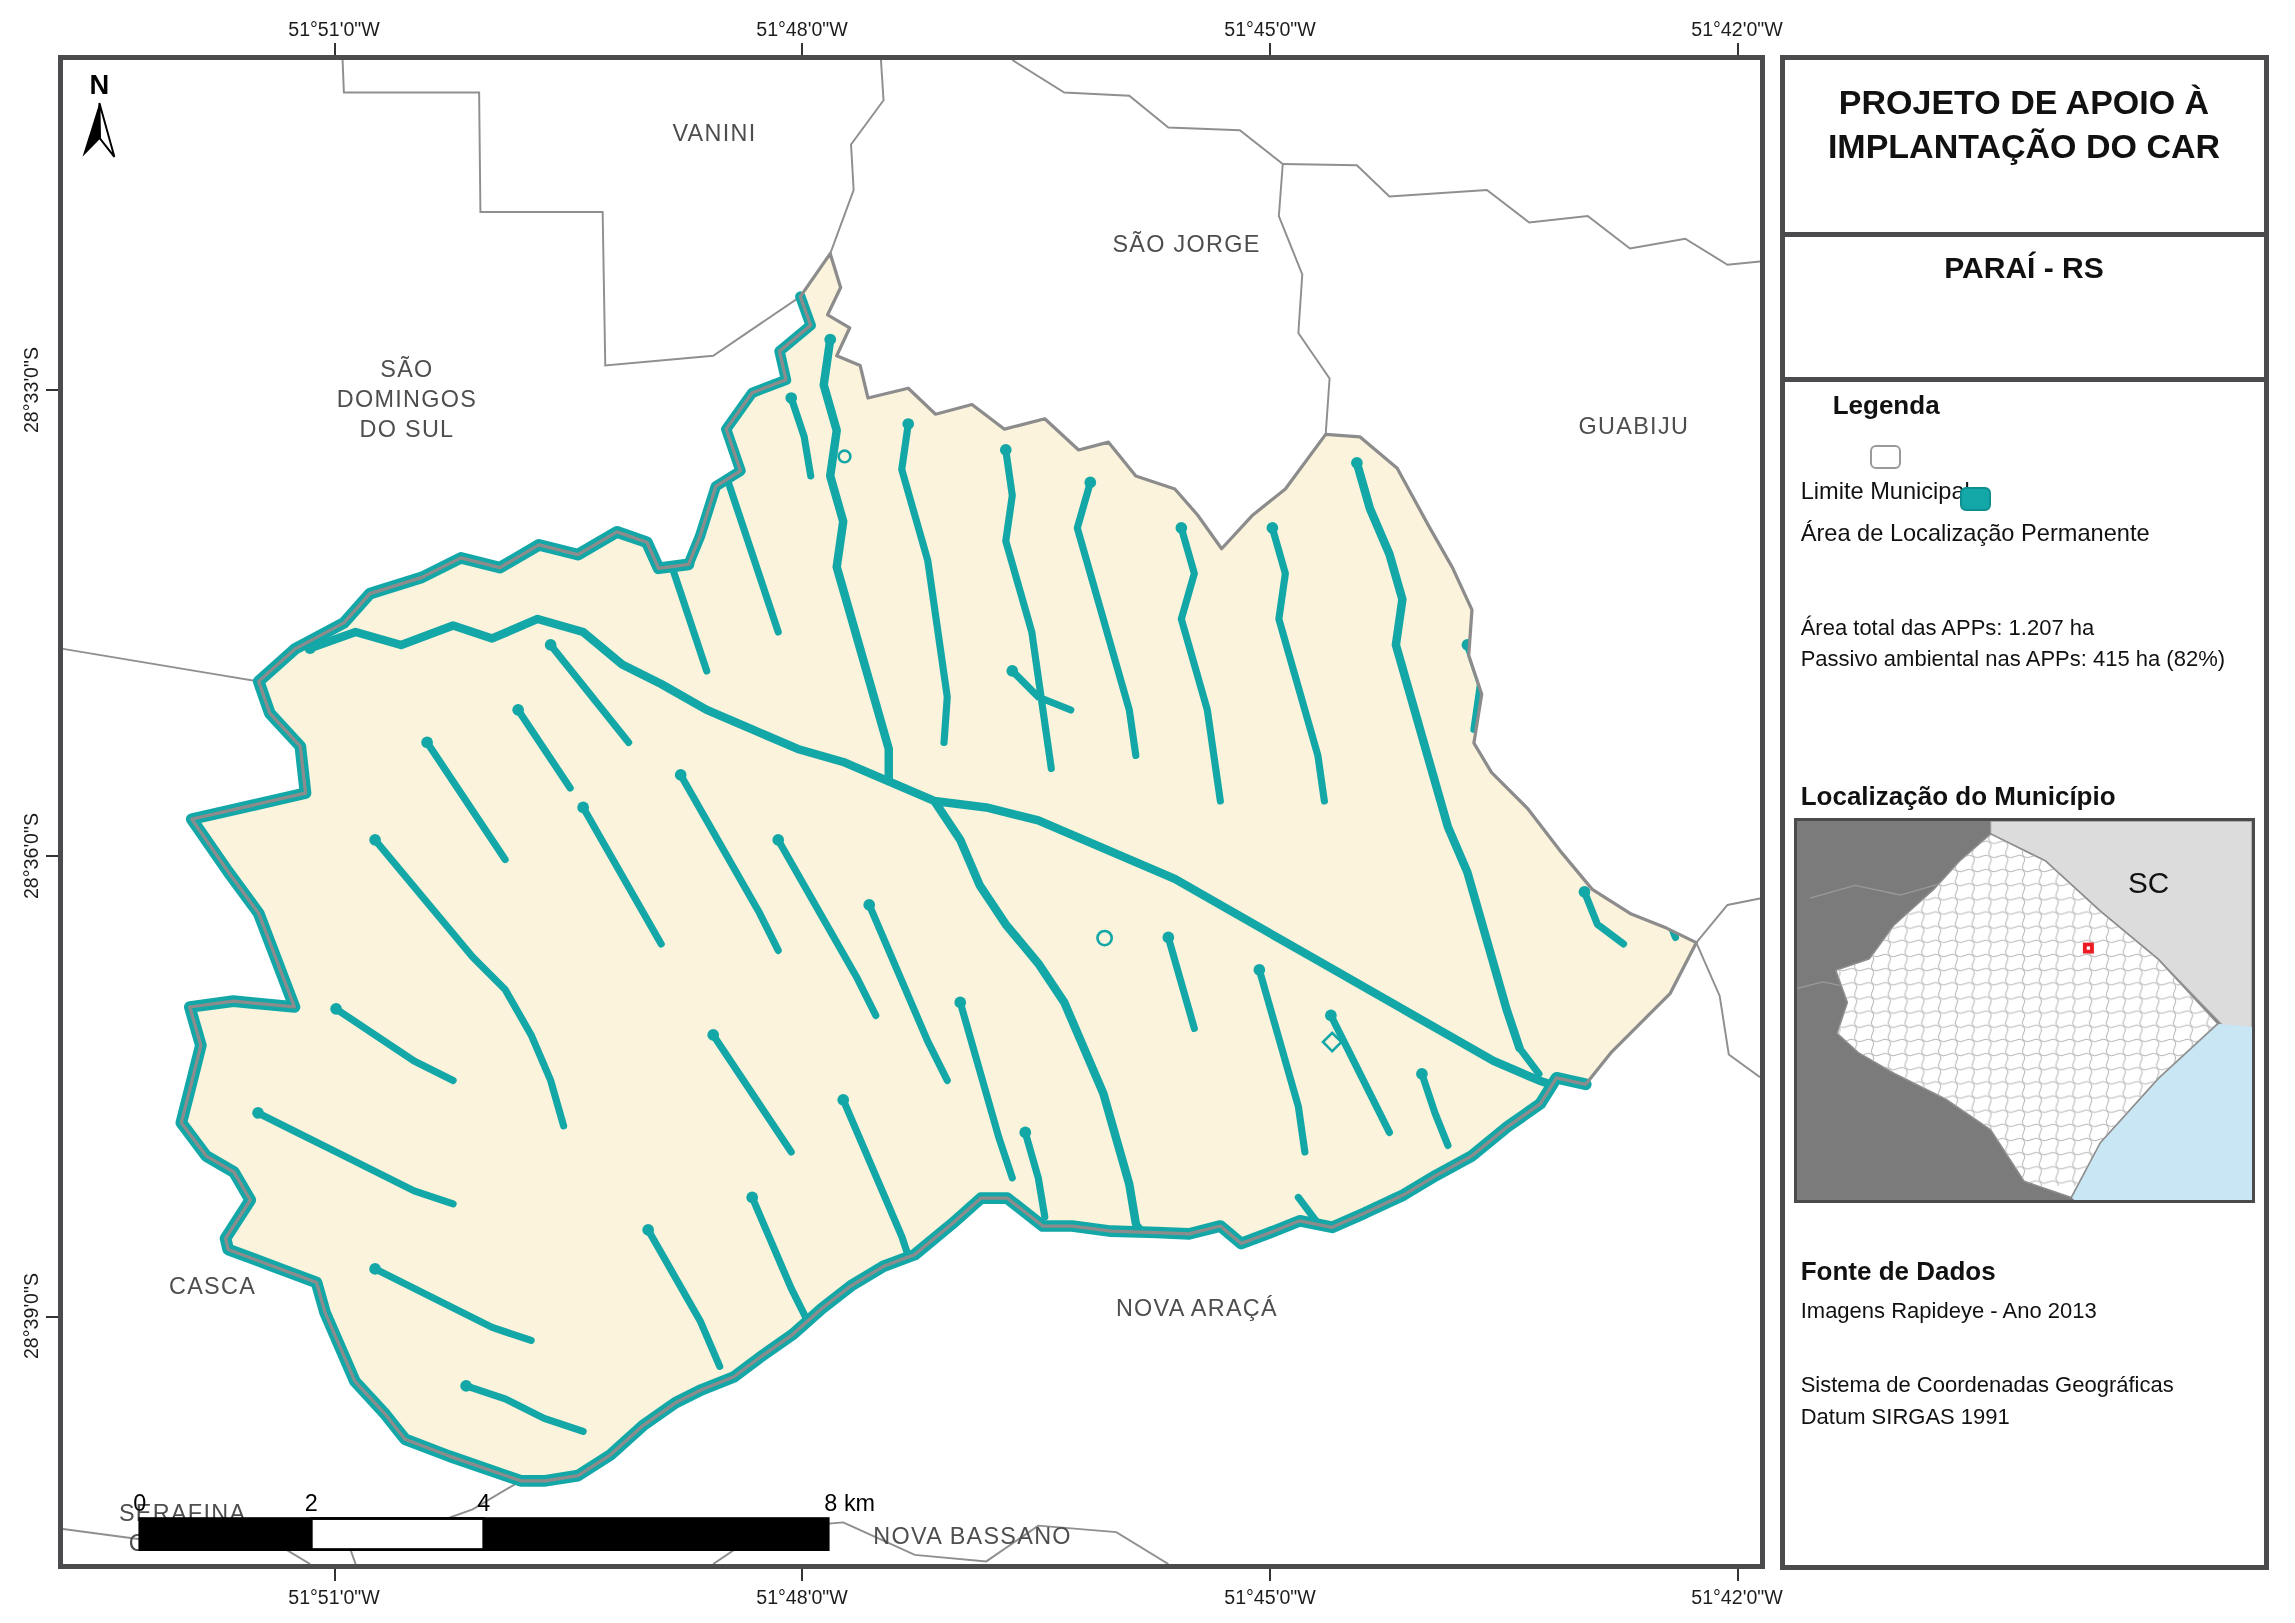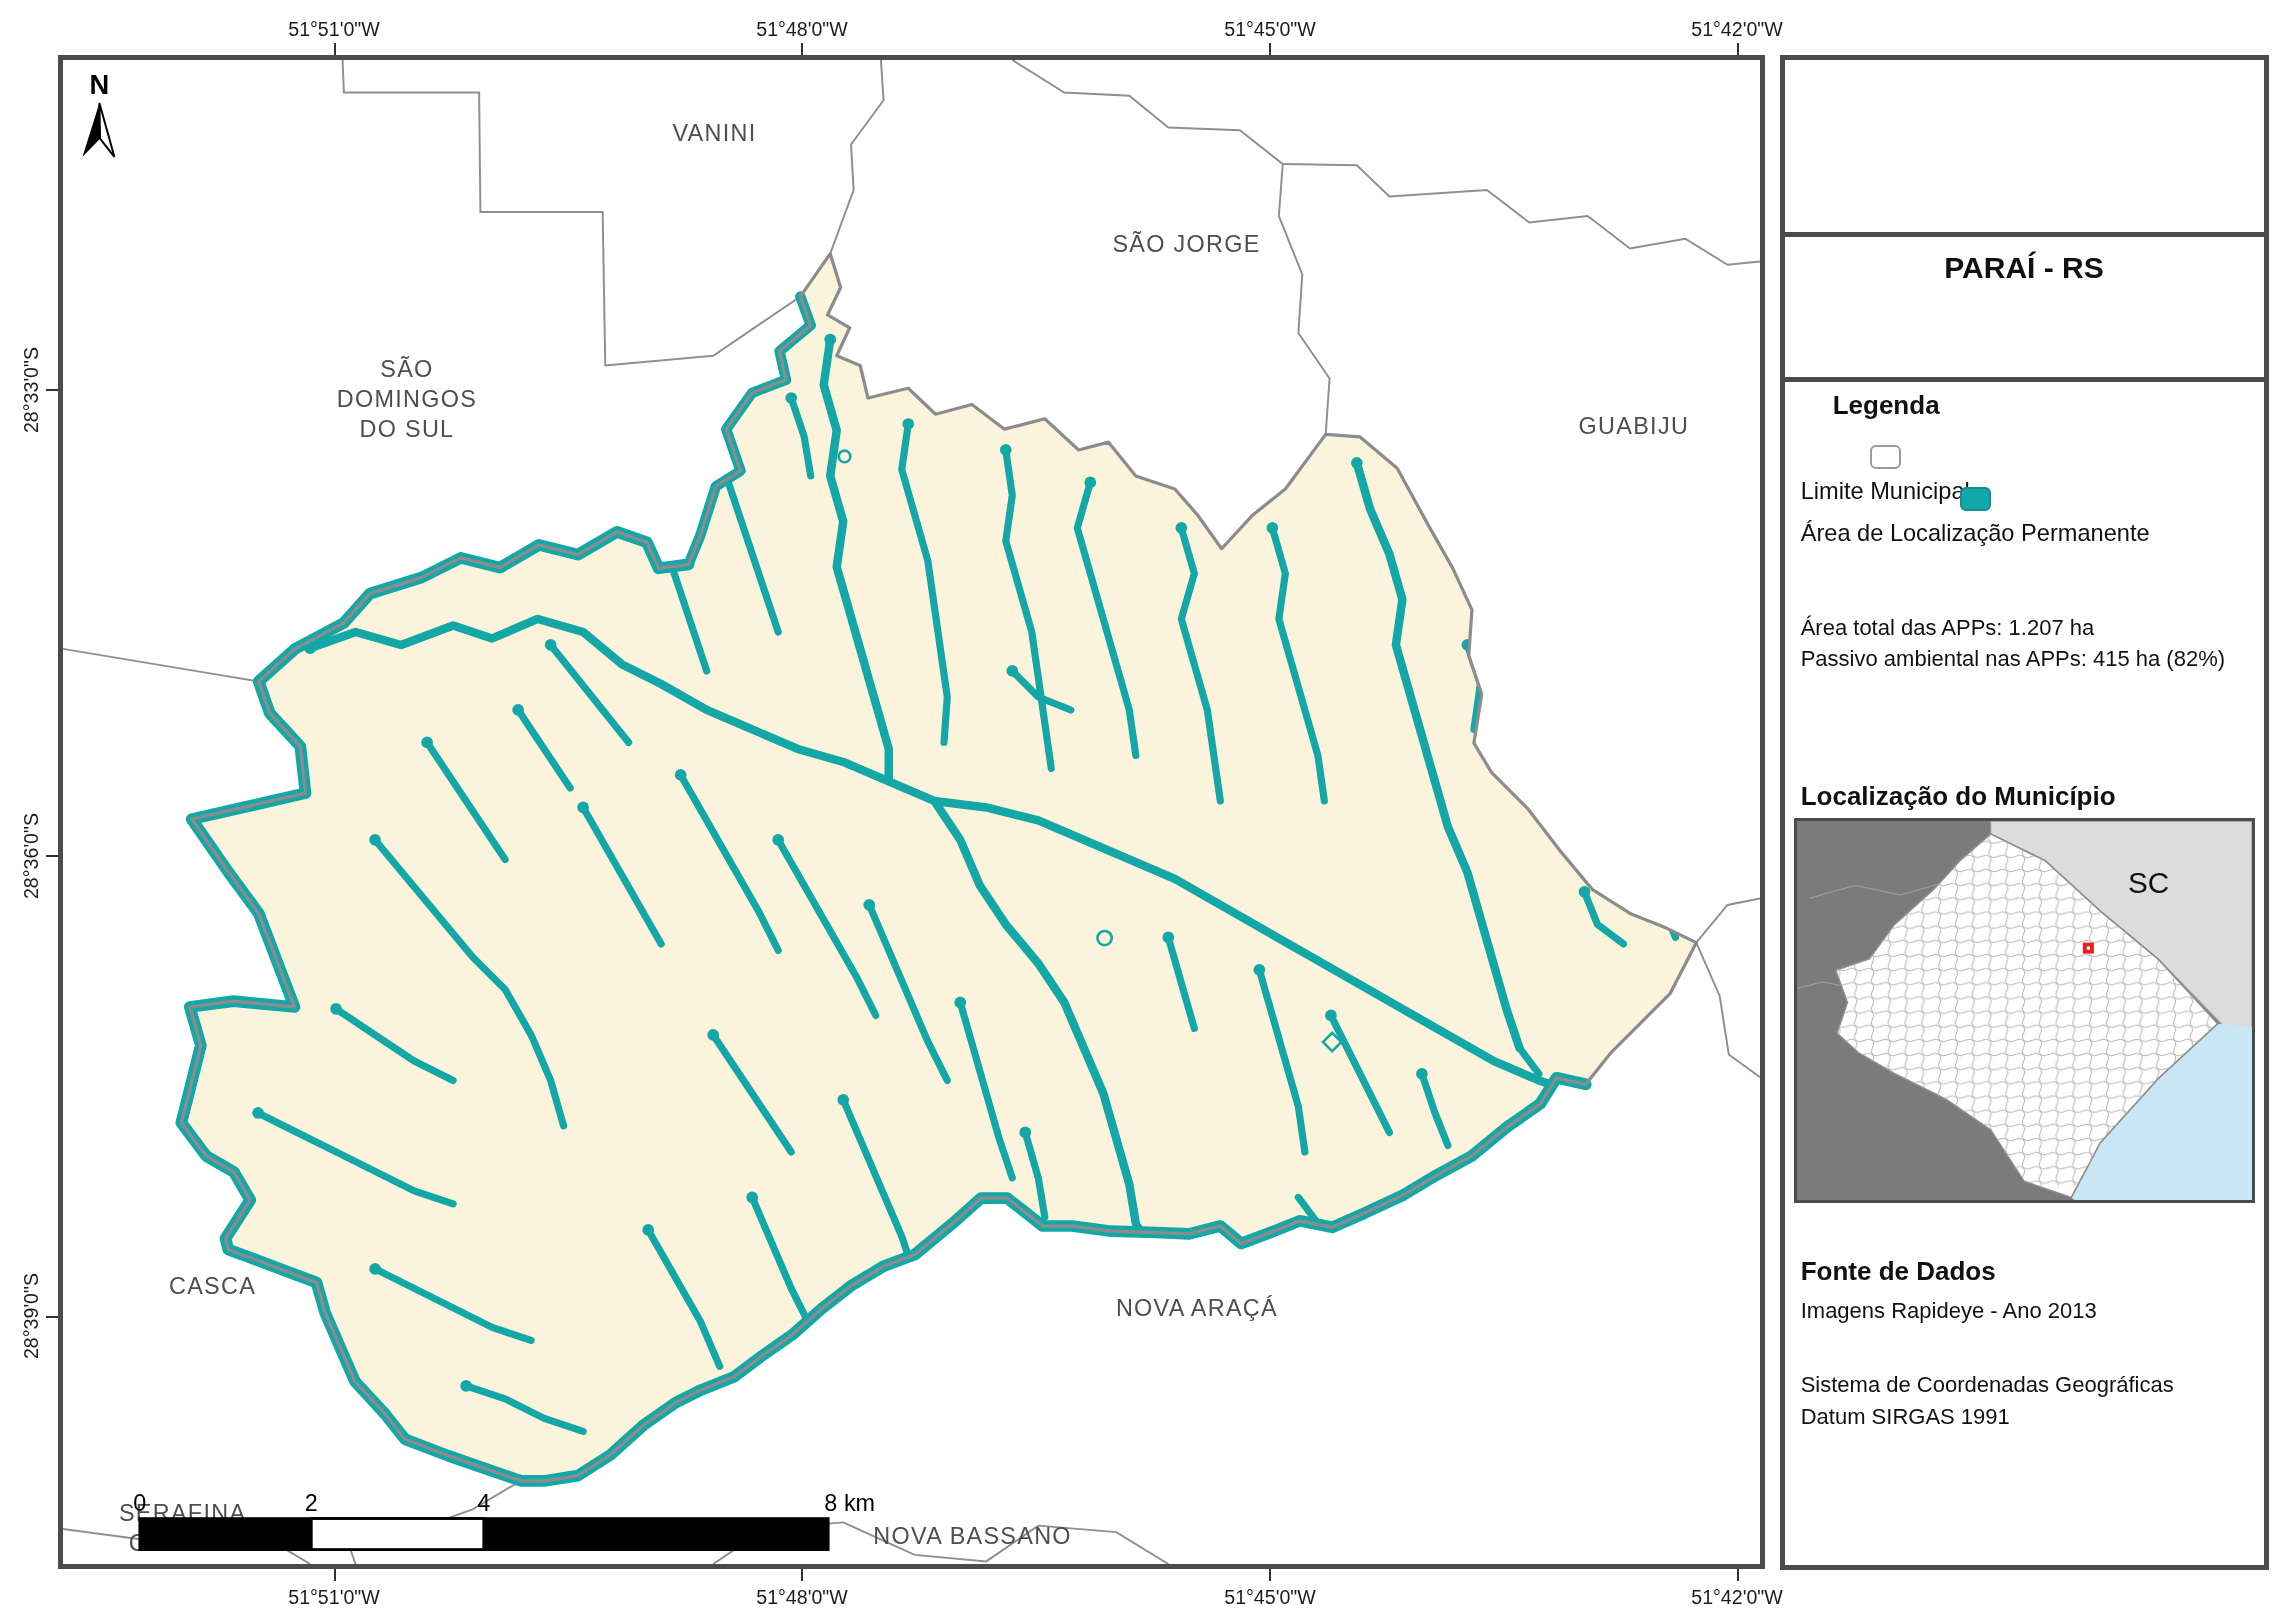--- a/index.html
+++ b/index.html
@@ -232,20 +232,24 @@
   <div class="tick h abs" style="left:46px;top:389px;"></div>
   <div class="tick h abs" style="left:46px;top:855px;"></div>
   <div class="tick h abs" style="left:46px;top:1316px;"></div>
   <div class="grat left abs" style="left:31px;top:390px;">28°33'0"S</div>
   <div class="grat left abs" style="left:31px;top:856px;">28°36'0"S</div>
   <div class="grat left abs" style="left:31px;top:1316px;">28°39'0"S</div>
 </div>
 
 <div id="panel" class="abs">
   <div class="inner">
+    <div class="title-block">
+      <div>PROJETO DE APOIO À</div>
+      <div>IMPLANTAÇÃO DO CAR</div>
+    </div>
     <div class="divider" style="top:172px;"></div>
     <div class="muni-title">PARAÍ - RS</div>
     <div class="divider" style="top:317px;"></div>
 
     <div class="legend-heading">Legenda</div>
     <div class="legend-row" style="top:385px;">
       <div class="sw sw-limite"></div>
       <div class="legend-label">Limite Municipal</div>
     </div>
     <div class="legend-row" style="top:427px;">

